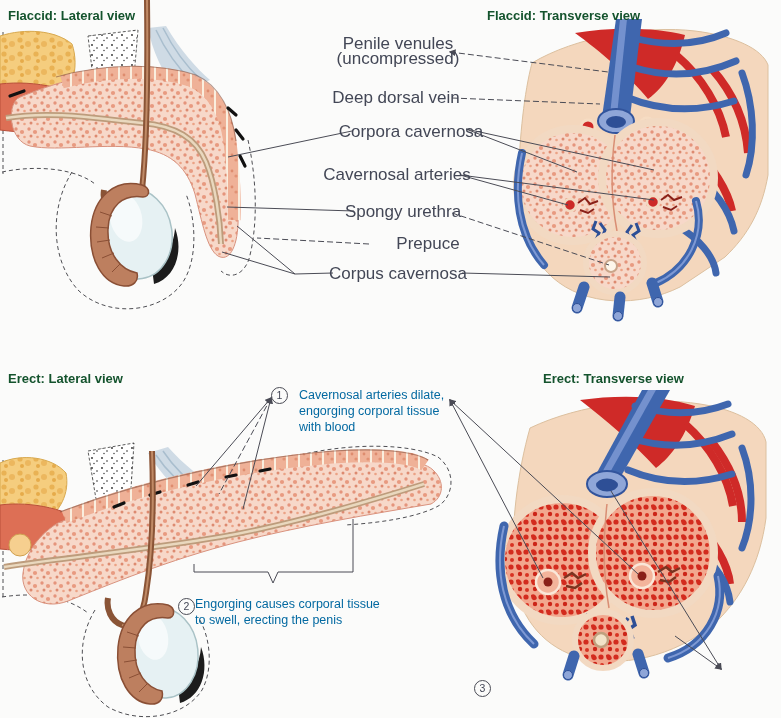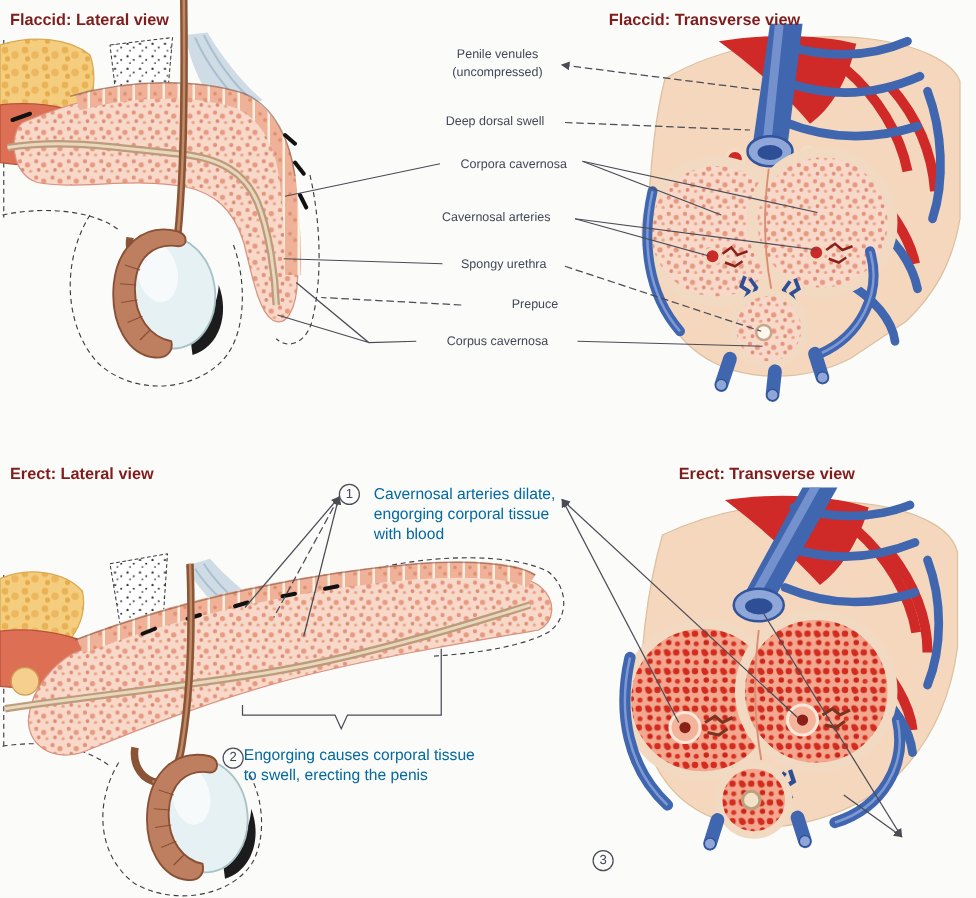--- a/index.html
+++ b/index.html
@@ -1,20 +1,20 @@
 <!DOCTYPE html>
 <html><head>
 <meta charset="utf-8">
 <style>
   html,body{margin:0;padding:0;background:#f9f9f8;}
   .canvas{position:relative;width:781px;height:718px;background:#fbfbfa;overflow:hidden;
           font-family:"Liberation Sans", sans-serif;color:#3d4150;}
   svg.art{position:absolute;left:0;top:0;}
-  .ptitle{position:absolute;font-size:13px;font-weight:bold;color:#7f1d1d;white-space:nowrap;}
-  .lbl{position:absolute;font-size:10px;line-height:15px;color:#434756;white-space:pre-line;
+  .ptitle{position:absolute;font-size:13px;font-weight:bold;color:#14532d;white-space:nowrap;}
+  .lbl{position:absolute;font-size:17px;line-height:15px;color:#434756;white-space:pre-line;
        text-align:center;transform:translateX(-50%);}
   .anno-circle{position:absolute;width:15px;height:15px;border:1px solid #4a4b55;border-radius:50%;
        font-size:10.5px;line-height:15px;text-align:center;color:#434756;background:transparent;}
   .anno-text{position:absolute;font-size:12.5px;line-height:16px;color:#0369a1;white-space:pre-line;}
   .dash{stroke:#3a3a40;stroke-width:0.9;fill:none;stroke-dasharray:4,3;}
   .ld{stroke:#4a4b55;stroke-width:1;fill:none;}
   .ldd{stroke:#4a4b55;stroke-width:1;fill:none;stroke-dasharray:6,3;}
 </style>
 </head>
 <body>
@@ -239,21 +239,21 @@
   </g>
 </svg>
 
   <div class="ptitle" style="left:8px;top:8px">Flaccid: Lateral view</div>
   <div class="ptitle" style="left:487px;top:8px">Flaccid: Transverse view</div>
   <div class="ptitle" style="left:8px;top:371px">Erect: Lateral view</div>
   <div class="ptitle" style="left:543px;top:371px">Erect: Transverse view</div>
 
   <div class="lbl" style="left:398px;top:36px">Penile venules
 (uncompressed)</div>
-  <div class="lbl" style="left:396px;top:90px">Deep dorsal swell</div>
+  <div class="lbl" style="left:396px;top:90px">Deep dorsal vein</div>
   <div class="lbl" style="left:411px;top:124px">Corpora cavernosa</div>
   <div class="lbl" style="left:397px;top:167px">Cavernosal arteries</div>
   <div class="lbl" style="left:403px;top:204px">Spongy urethra</div>
   <div class="lbl" style="left:428px;top:236px">Prepuce</div>
   <div class="lbl" style="left:398px;top:266px">Corpus cavernosa</div>
 
   <div class="anno-circle" style="left:271px;top:387px">1</div>
   <div class="anno-text" style="left:299px;top:387px">Cavernosal arteries dilate,
 engorging corporal tissue
 with blood</div>

